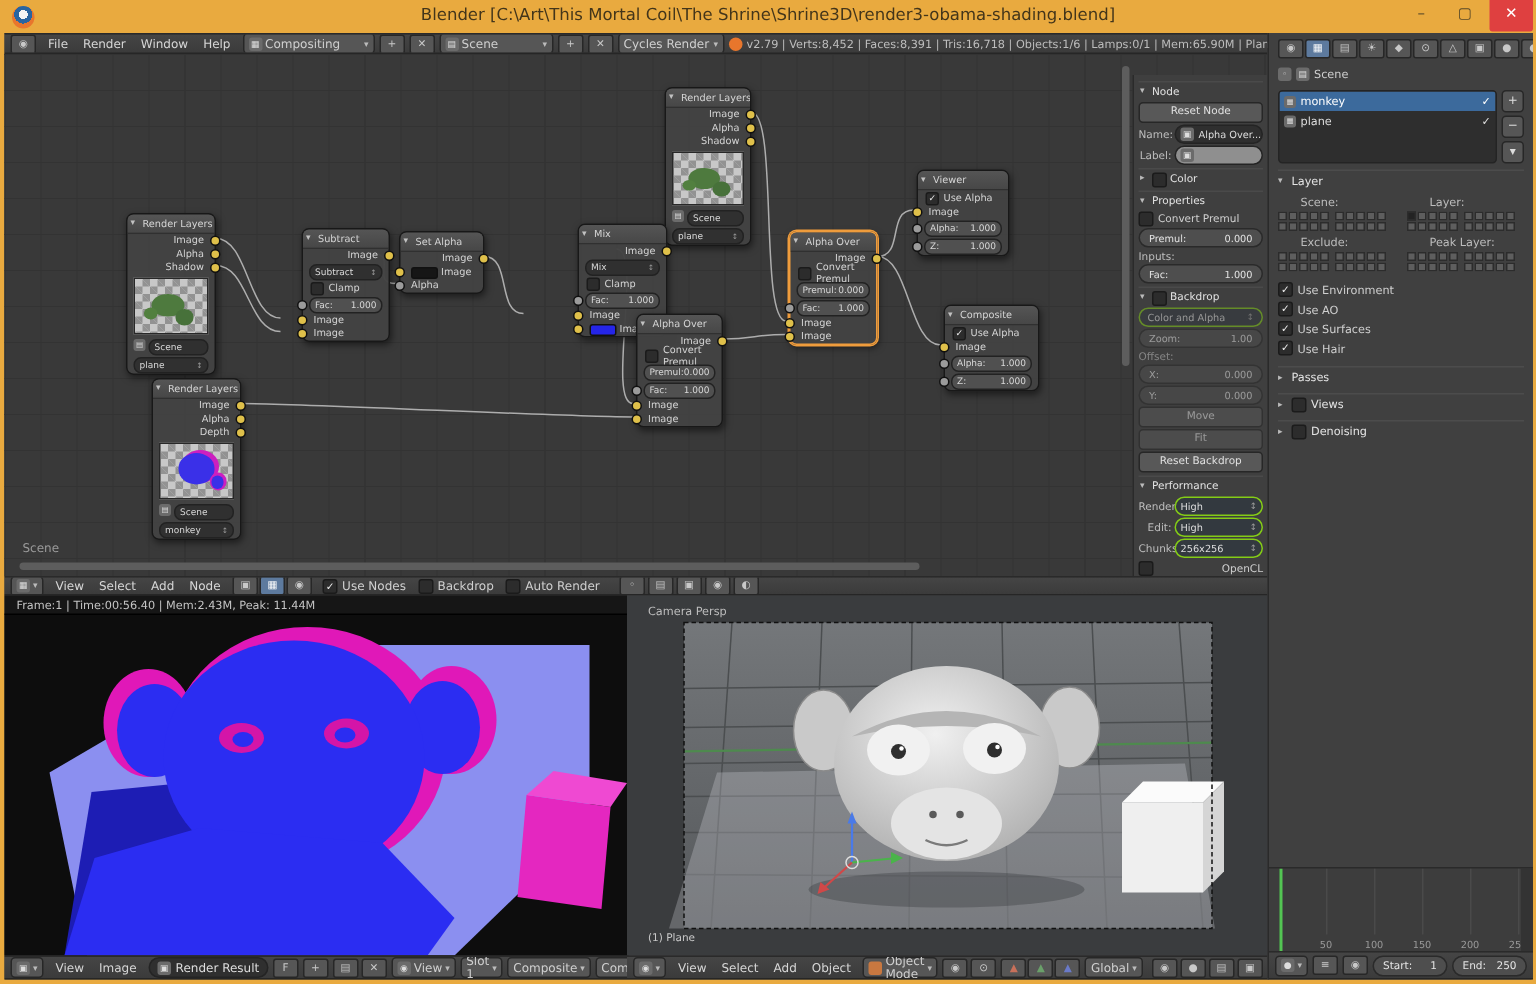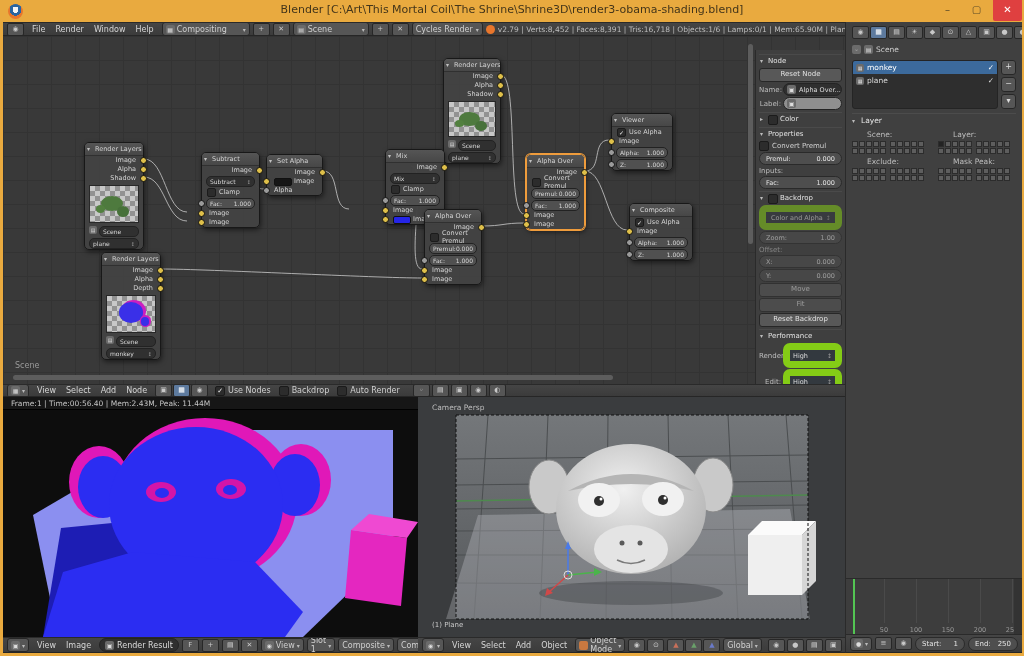--- a/index.html
+++ b/index.html
@@ -17,21 +17,21 @@
   .region{position:absolute;overflow:hidden;}
   
   .bar{background:linear-gradient(#454545,#3b3b3b);border-top:1px solid #2a2a2a;border-bottom:1px solid #262626;display:flex;align-items:center;gap:3px;padding:0 4px;box-sizing:border-box;}
   .hmenu{padding:0 5px;color:#d6d6d6;font-size:8px;white-space:nowrap;}
   .icon-box{min-width:13px;height:11px;background:#565656;border:1px solid #272727;border-radius:2px;color:#c8c8c8;
     font-size:7px;line-height:10px;text-align:center;padding:0 1px;}
   .icon-box.active{background:#5d7a9e;color:#fff;}
   .ebtn{display:flex;align-items:center;background:#565656;border:1px solid #272727;border-radius:3px;height:12px;padding:0 3px;gap:2px;}
   .ebtn:after{content:"▾";font-size:6px;color:#bbb;}
   .field{display:flex;align-items:center;gap:3px;background:#2f2f2f;border:1px solid #242424;border-radius:7px;height:12px;padding:0 5px;color:#ddd;white-space:nowrap;}
-  .menu-w{display:flex;align-items:center;justify-content:space-between;gap:3px;background:#33393f;border:7px solid #84cc16;border-radius:7px;height:12px;padding:0 5px;color:#ddd;white-space:nowrap;}
+  .menu-w{display:flex;align-items:center;justify-content:space-between;gap:3px;background:#33393f;border:1px solid #84cc16;border-radius:7px;height:12px;padding:0 5px;color:#ddd;white-space:nowrap;}
   .menu-w:after{content:"↕";font-size:6px;color:#999;}
   .slider-w{display:flex;align-items:center;justify-content:space-between;background:#4e4e4e;border:1px solid #2a2a2a;border-radius:7px;height:12px;padding:0 6px;color:#e4e4e4;white-space:nowrap;}
   .cb{flex:none;width:8px;height:8px;background:#2c2c2c;border:1px solid #1b1b1b;border-radius:2px;color:#eee;font-size:7px;line-height:8px;text-align:center;}
   .cb.on:after{content:"✓";}
   .tgl{display:flex;align-items:center;gap:3px;white-space:nowrap;}
   .mini-ic{width:9px;height:9px;background:#6b6b6b;border-radius:2px;font-size:6px;line-height:9px;text-align:center;color:#ddd;flex:none;}
   .stats{color:#bdbdbd;font-size:7.5px;white-space:nowrap;}
   
   #node-editor{left:0;top:14px;width:842px;height:348px;background-color:#393939;
     background-image:linear-gradient(#333 1px,transparent 1px),linear-gradient(90deg,#333 1px,transparent 1px),
@@ -847,21 +847,21 @@
                   <div class="lay-cell"></div>
                   <div class="lay-cell"></div>
                   <div class="lay-cell"></div>
                   <div class="lay-cell"></div>
                   <div class="lay-cell"></div>
                   <div class="lay-cell"></div>
                 </div>
               </div>
             </div>
           <div class="col">
-              <div class="lab">Mask Peak:</div>
+              <div class="lab">Peak Layer:</div>
               <div class="lay-group" id="grid-mask">
                 <div class="lay-block">
                   <div class="lay-cell"></div>
                   <div class="lay-cell"></div>
                   <div class="lay-cell"></div>
                   <div class="lay-cell"></div>
                   <div class="lay-cell"></div>
                   <div class="lay-cell"></div>
                   <div class="lay-cell"></div>
                   <div class="lay-cell"></div>
@@ -877,21 +877,44 @@
                   <div class="lay-cell"></div>
                   <div class="lay-cell"></div>
                   <div class="lay-cell"></div>
                   <div class="lay-cell"></div>
                   <div class="lay-cell"></div>
                 </div>
               </div>
             </div>
         </div>
         <div class="two-col" style="margin-top:4px">
+          <div class="col" id="prop-toggles">
+              <div class="tgl" style="margin: 3px 0px;">
+                <span class="cb on"></span>
+                <span>Use Environment</span>
+              </div>
+              <div class="tgl" style="margin: 3px 0px;">
+                <span class="cb on"></span>
+                <span>Use AO</span>
+              </div>
+              <div class="tgl" style="margin: 3px 0px;">
+                <span class="cb on"></span>
+                <span>Use Surfaces</span>
+              </div>
+              <div class="tgl" style="margin: 3px 0px;">
+                <span class="cb on"></span>
+                <span>Use Hair</span>
+              </div>
+            </div>
         </div>
+        <div id="collapsed-panels">
+            <div class="ph c"><span>Passes</span></div>
+            <div class="ph c"><span class="cb" style="display: inline-block; vertical-align: middle; margin-right: 3px;"></span><span>Views</span></div>
+            <div class="ph c"><span class="cb" style="display: inline-block; vertical-align: middle; margin-right: 3px;"></span><span>Denoising</span></div>
+          </div>
       </div>
 
       <div id="timeline">
         <div id="tl-ticks">
             <div class="tick-line" style="left: 38px;"></div>
             <div class="tick-num" style="left: 38px;">50</div>
             <div class="tick-line" style="left: 70px;"></div>
             <div class="tick-num" style="left: 70px;">100</div>
             <div class="tick-line" style="left: 102px;"></div>
             <div class="tick-num" style="left: 102px;">150</div>

